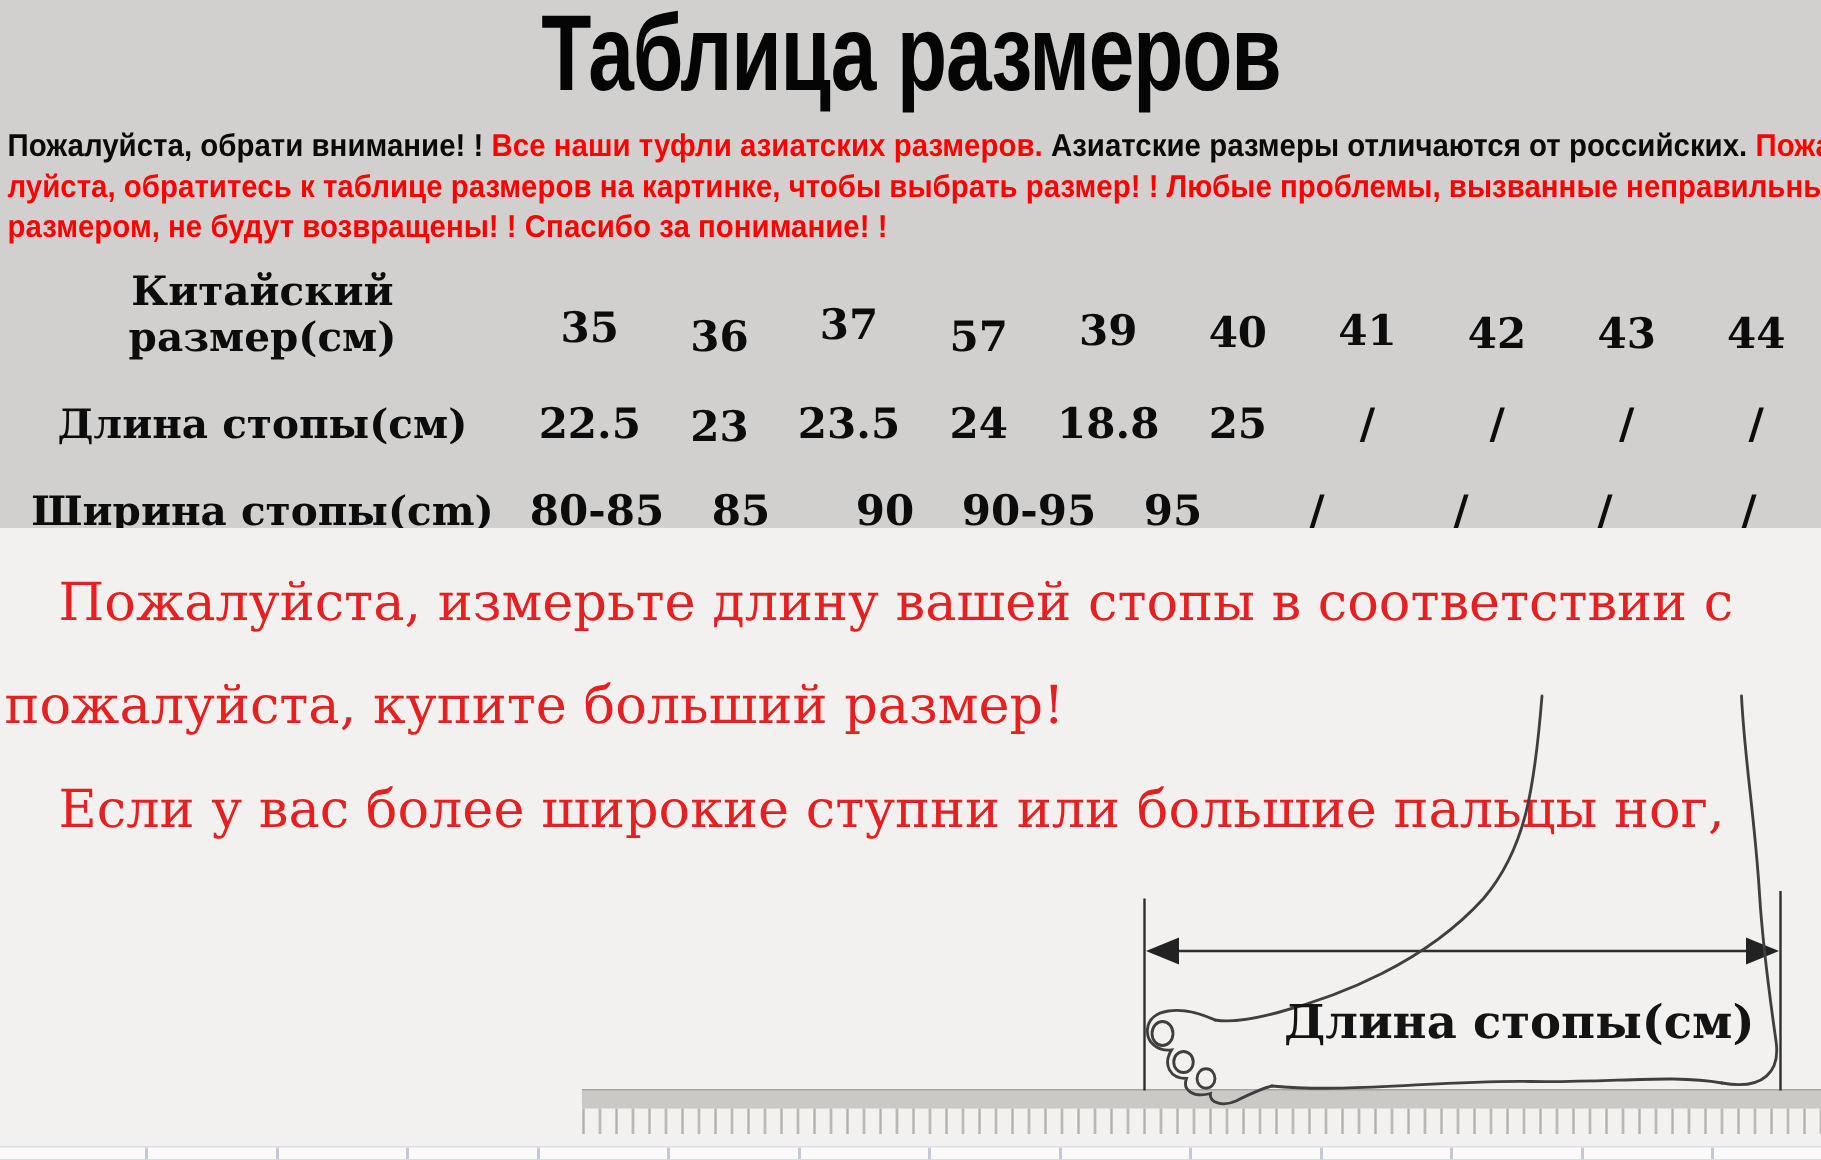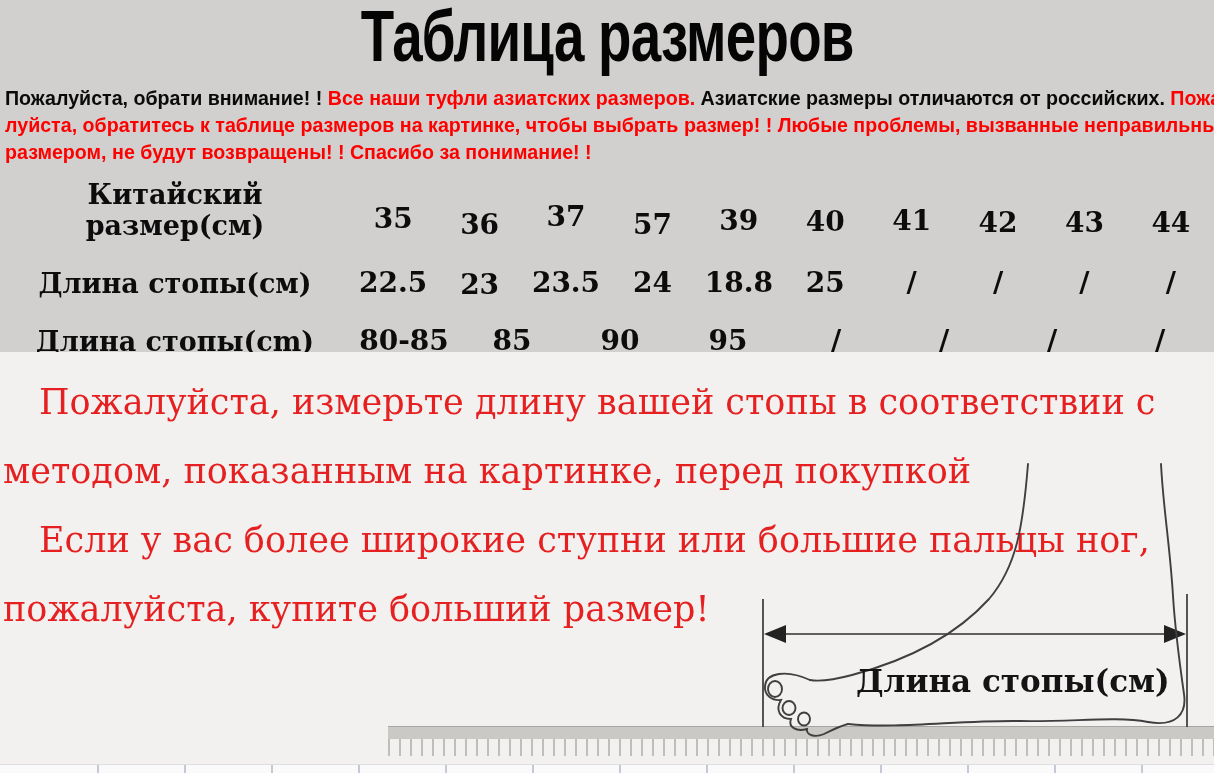--- a/index.html
+++ b/index.html
@@ -103,40 +103,40 @@
         <div class="tcell">23.5</div>
         <div class="tcell">24</div>
         <div class="tcell">18.8</div>
         <div class="tcell">25</div>
         <div class="tcell">/</div>
         <div class="tcell">/</div>
         <div class="tcell">/</div>
         <div class="tcell">/</div>
       </div>
       <div class="trow trow3">
-        <div class="tlabel">Длина стопы(cm)</div>
+        <div class="tlabel">Ширина стопы(cm)</div>
         <div class="tcell">80-85</div>
         <div class="tcell">85</div>
         <div class="tcell">90</div>
+        <div class="tcell">90-95</div>
         <div class="tcell">95</div>
         <div class="tcell">/</div>
         <div class="tcell">/</div>
         <div class="tcell">/</div>
         <div class="tcell">/</div>
       </div>
     </div>
   </div>
 
   <div class="bottom-section">
 
     <div class="measure-note">
       <div class="mline">Пожалуйста, измерьте длину вашей стопы в соответствии с</div>
-      <div class="mline">методом, показанным на картинке, перед покупкой</div>
+      <div class="mline">пожалуйста, купите больший размер!</div>
       <div class="mline">Если у вас более широкие ступни или большие пальцы ног,</div>
-      <div class="mline">пожалуйста, купите больший размер!</div>
     </div>
 
     <svg class="foot-svg" width="874" height="335" viewBox="0 0 874 335" xmlns="http://www.w3.org/2000/svg">
       <defs>
         <pattern id="ticks" x="48" y="0" width="11" height="17" patternUnits="userSpaceOnUse">
           <line x1="1" y1="0" x2="1" y2="17" stroke="#b3b1ae" stroke-width="1.6"></line>
         </pattern>
       </defs>
 
       <g>

